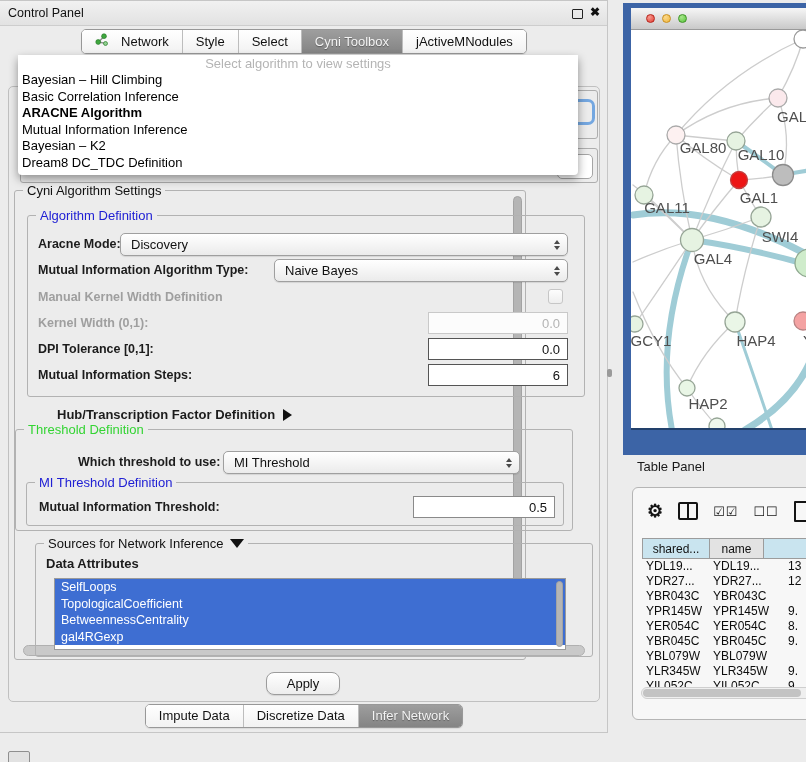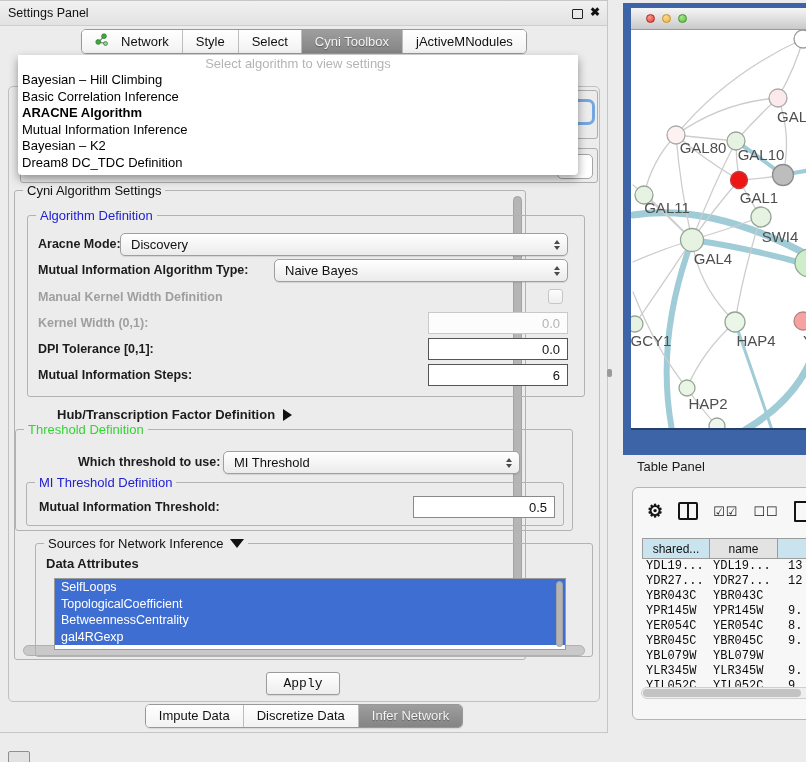--- a/index.html
+++ b/index.html
@@ -64,23 +64,23 @@
     border-bottom:6px solid transparent;border-left:9px solid #111;margin-left:8px;vertical-align:-2px;}
   .tri-dn-big{display:inline-block;width:0;height:0;border-left:7px solid transparent;
     border-right:7px solid transparent;border-top:9px solid #111;margin-left:6px;vertical-align:0px;}
   
   #src-list{background:#fff;border:1px solid #9a9a9a;overflow:hidden;box-sizing:border-box;}
   .src-item{font-size:12.5px;line-height:16.5px;padding-left:6px;color:#111;white-space:nowrap;}
   .src-item.selected{background:#3e6ed2;color:#fff;}
   .vthumb{position:absolute;background:#b5b5b5;border:1px solid #a3a3a3;border-radius:5px;box-sizing:border-box;}
   .hscroll{position:absolute;background:#c9c9c9;border:1px solid #b0b0b0;border-radius:6px;box-sizing:border-box;}
   
-  .mac-btn{position:absolute;border:1px solid #9c9c9c;border-radius:3px;
+  .mac-btn{position:absolute;border:1px solid #9c9c9c;border-radius:8px;
     background:linear-gradient(#ffffff,#ededed);font-size:13px;color:#111;
-    display:flex;align-items:center;justify-content:center;box-shadow:0 1px 1px rgba(0,0,0,.10);box-sizing:border-box;font-family:Liberation Mono, monospace;}
+    display:flex;align-items:center;justify-content:center;box-shadow:0 1px 1px rgba(0,0,0,.10);box-sizing:border-box;}
   
   #divider-handle{left:607px;top:369px;width:5px;height:8px;background:#9a9a9a;border-radius:2px;}
   
   #net-window{left:623px;top:3px;width:189px;height:452px;background:#3c64a6;overflow:hidden;}
   #net-titlebar{left:8px;top:5px;width:181px;height:22px;background:linear-gradient(#f6f6f6,#c9c9c9);
     border-bottom:1px solid #9a9a9a;box-sizing:border-box;}
   .light{position:absolute;top:6px;width:9px;height:9px;border-radius:50%;box-sizing:border-box;}
   #net-content{left:8px;top:27px;width:181px;height:398px;background:#fff;overflow:hidden;
     border-bottom:2px solid #22406b;box-sizing:content-box;}
   
@@ -92,37 +92,37 @@
   .col-icon{width:16px;height:14px;border:2px solid #141414;border-radius:2px;position:relative;box-sizing:content-box;}
   .col-icon div{position:absolute;left:7px;top:0;width:2px;height:14px;background:#141414;}
   .chk-glyph{font-size:13px;color:#141414;letter-spacing:1px;}
   .page-icon{width:13px;height:17px;border:2px solid #141414;border-radius:1px;}
   #tp-table{left:9px;top:50px;width:200px;}
   .thead{display:flex;height:21px;border:1px solid #9c9c9c;border-bottom:1px solid #9c9c9c;box-sizing:border-box;}
   .th{font-size:12px;display:flex;align-items:center;justify-content:center;
     border-right:1px solid #9c9c9c;background:#e3e3e3;box-sizing:border-box;color:#111;}
   .th.sel{background:#c9e4ef;}
   .tr{display:flex;height:15px;background:transparent;}
-  .td{font-size:12px;line-height:15px;padding-left:4px;white-space:nowrap;overflow:hidden;box-sizing:border-box;color:#0c0c0c;font-family:Liberation Mono, monospace;}
+  .td{font-size:12px;line-height:15px;padding-left:4px;white-space:nowrap;overflow:hidden;box-sizing:border-box;color:#0c0c0c;}
   #tp-hscroll-track{left:8px;top:199px;width:172px;height:12px;background:#efefef;
     border:1px solid #cfcfcf;border-radius:6px;box-sizing:border-box;}
   #tp-hscroll-thumb{left:1px;top:1px;width:158px;height:8px;background:#c3c3c3;border-radius:5px;}
   #mini-icon{left:8px;top:751px;width:22px;height:14px;border:1.5px solid #8f8f8f;
     background:#e2e2e2;border-radius:2px;box-sizing:border-box;}
   svg text{font-family:"Liberation Sans",sans-serif;}
 </style>
 </head>
 <body>
 
 <div id="root">
 
   <div id="control-panel" class="abs">
 
     <div id="cp-titlebar" class="abs">
-      <span id="cp-title" class="abs">Settings Panel</span>
+      <span id="cp-title" class="abs">Control Panel</span>
       <span id="cp-float" class="abs float-glyph"></span>
       <span id="cp-close" class="abs">✖</span>
     </div>
 
     <div id="main-tab-strip" class="abs seg-wrap">
       <div class="seg-bar" id="main-tab-bar">
           <div class="seg">
             <span><svg width="13" height="13" viewBox="0 0 13 13">
                 <line x1="3.5" y1="9" x2="9" y2="3.5" stroke="#8a8a8a" stroke-width="1.3"></line>
                 <line x1="3.5" y1="9" x2="10.3" y2="10.3" stroke="#8a8a8a" stroke-width="1.3"></line>
@@ -351,21 +351,21 @@
         <div class="col-icon">
           <div></div>
         </div>
         <span class="chk-glyph">☑☑</span>
         <span class="chk-glyph">☐☐</span>
         <div class="page-icon"></div>
       </div>
     <div id="tp-table" class="abs">
       <div class="thead" id="tp-thead">
           <div class="th sel" style="width: 67px;">shared...</div>
-          <div class="th" style="width: 68px;">name</div>
+          <div class="th" style="width: 54px;">name</div>
           <div class="th sel" style="width: 56px;"></div>
         </div>
       <div id="tp-tbody">
           <div class="tr">
             <div class="td" style="width: 67px;">YDL19...</div>
             <div class="td" style="width: 75px;">YDL19...</div>
             <div class="td" style="width: 56px;">13</div>
           </div>
           <div class="tr">
             <div class="td" style="width: 67px;">YDR27...</div>

